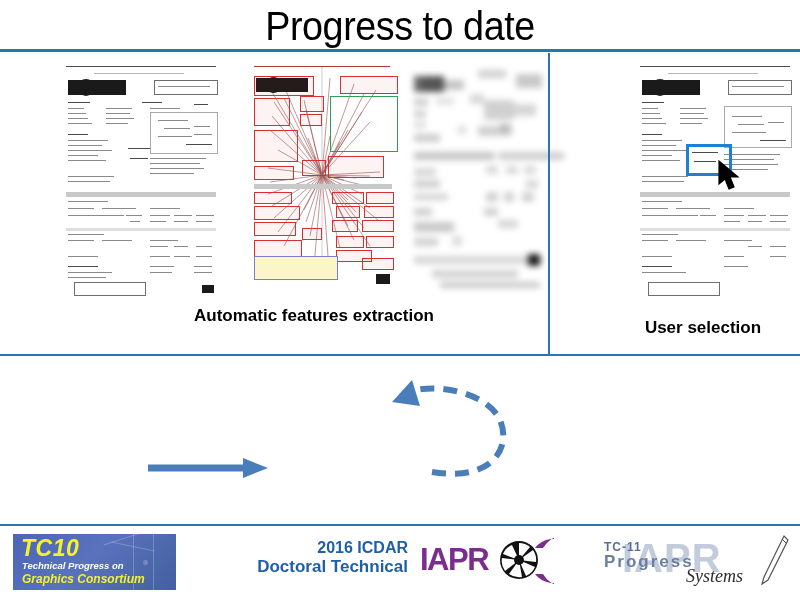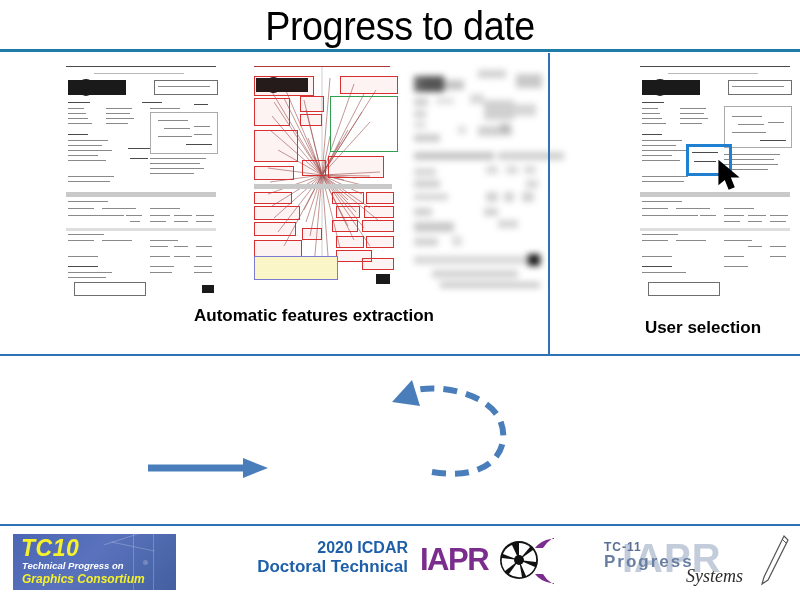--- a/index.html
+++ b/index.html
@@ -596,21 +596,21 @@
     <div class="deco" style="left:98px; top:12px; width:44px; height:1px; transform:rotate(12deg);"></div>
     <div class="deco" style="left:120px; top:0px; width:1px; height:56px;"></div>
     <div class="deco" style="left:140px; top:0px; width:1px; height:56px;"></div>
     <div class="deco" style="left:130px; top:26px; width:5px; height:5px; border-radius:50%;"></div>
     <div class="tc10-main">TC10</div>
     <div class="tc10-sub1">Technical Progress on</div>
     <div class="tc10-sub2">Graphics Consortium</div>
   </div>
 
   <div class="icdar-text">
-    <div class="icdar-l1">2020 ICDAR</div>
+    <div class="icdar-l1">2016 ICDAR</div>
     <div class="icdar-l2">Doctoral Technical</div>
   </div>
 
   <div class="iapr-logo">
     <div class="iapr-word">IAPR</div>
     <svg width="62" height="48" viewBox="0 0 62 48" style="position:absolute;left:72px;top:0;">
       <circle cx="27" cy="22" r="19" fill="#111111"></circle>
       <g fill="#ffffff">
         <path d="M27 22 L27 5 A17 17 0 0 1 38 9 Z"></path>
         <path d="M27 22 L41 12 A17 17 0 0 1 44 24 Z"></path>

